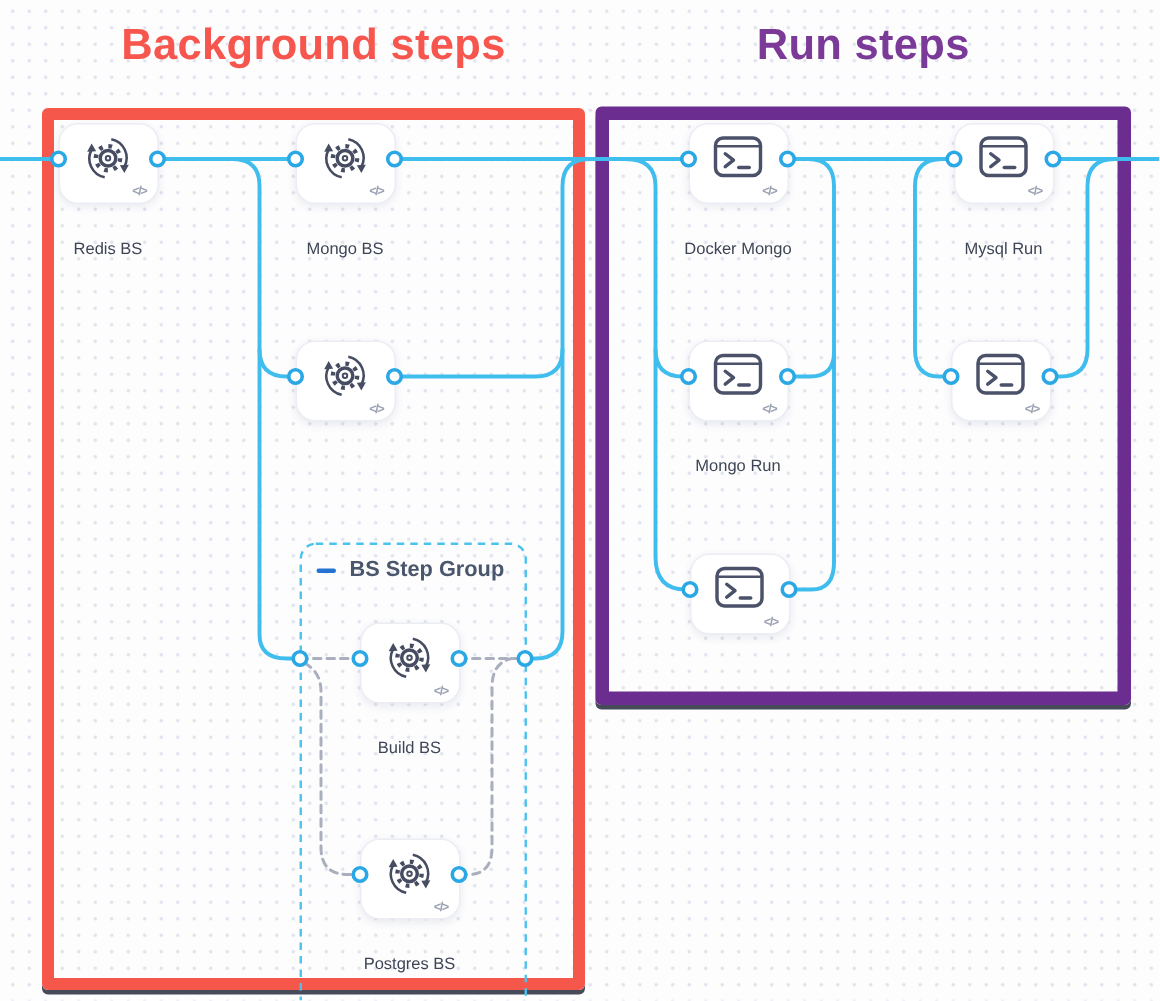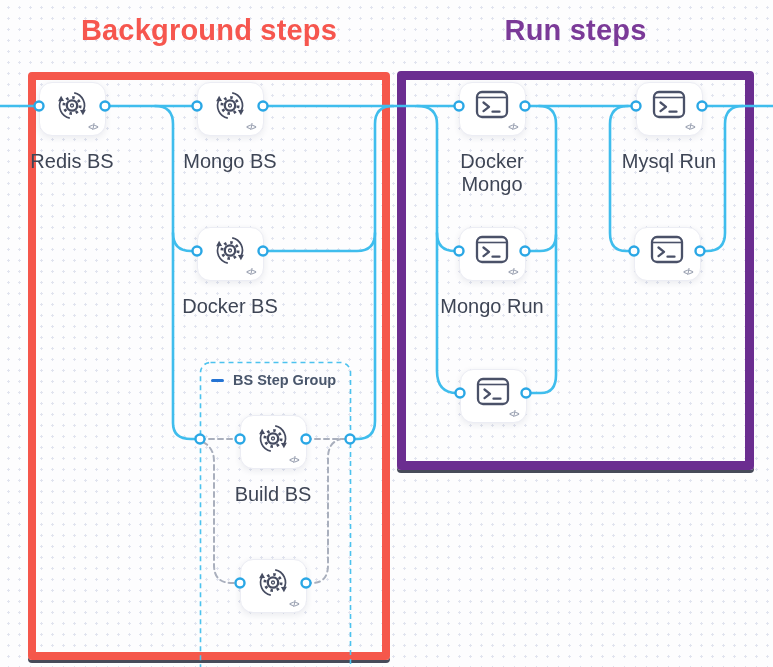--- a/index.html
+++ b/index.html
@@ -34,21 +34,21 @@
     background:#fff;border:1px solid #ECEDF4;border-radius:13px;
     box-sizing:border-box;
     box-shadow:0 2px 6px rgba(45,55,90,.09);
   }
   .card .step-icon{display:block;margin:5px auto 0;}
   .code-corner{
     position:absolute;right:7px;bottom:3px;
     font-size:8.5px;color:#9BA2B2;letter-spacing:-1px;font-weight:bold;
   }
   .node-label{
-    margin-top:14px;font-size:20px;color:#3E4555;line-height:1.15;
+    margin-top:24px;font-size:11px;color:#3E4555;line-height:1.15;
   }
   #flow-svg{position:absolute;left:0;top:0;pointer-events:none;}
   .edge{stroke:#3FBDED;stroke-width:2.6;fill:none;stroke-linecap:round;}
   .edge-dashed{stroke:#A9AFBD;stroke-width:2;fill:none;stroke-dasharray:5 4;stroke-linecap:round;}
   .sg-border{stroke:#4CC2EE;stroke-width:1.6;fill:none;stroke-dasharray:5 4;}
   .port{fill:#fff;stroke:#2AA7E5;stroke-width:2.4;}
   .sg-label{
     position:absolute;left:211px;top:372px;display:flex;align-items:center;gap:9px;
     font-size:14.5px;color:#49566B;font-weight:bold;
   }
@@ -117,40 +117,40 @@
     <div class="node-label">Mongo BS</div>
   </div>
 
   <div class="node" style="left:170px;top:227px;">
     <div class="card">
       <svg class="step-icon" width="36" height="36">
           <use href="#gear-sync-icon"></use>
         </svg>
       <span class="code-corner">&lt;/&gt;</span>
     </div>
-    <div class="node-label">Docker BS</div>
   </div>
 
   <div class="node" style="left:213px;top:415px;">
     <div class="card">
       <svg class="step-icon" width="36" height="36">
           <use href="#gear-sync-icon"></use>
         </svg>
       <span class="code-corner">&lt;/&gt;</span>
     </div>
     <div class="node-label">Build BS</div>
   </div>
 
   <div class="node" style="left:213px;top:559px;">
     <div class="card">
       <svg class="step-icon" width="36" height="36">
           <use href="#gear-sync-icon"></use>
         </svg>
       <span class="code-corner">&lt;/&gt;</span>
     </div>
+    <div class="node-label">Postgres BS</div>
   </div>
 
   <div class="node" style="left:432px;top:82px;">
     <div class="card">
       <svg class="step-icon" width="36" height="33">
           <use href="#terminal-icon"></use>
         </svg>
       <span class="code-corner">&lt;/&gt;</span>
     </div>
     <div class="node-label">Docker Mongo</div>

